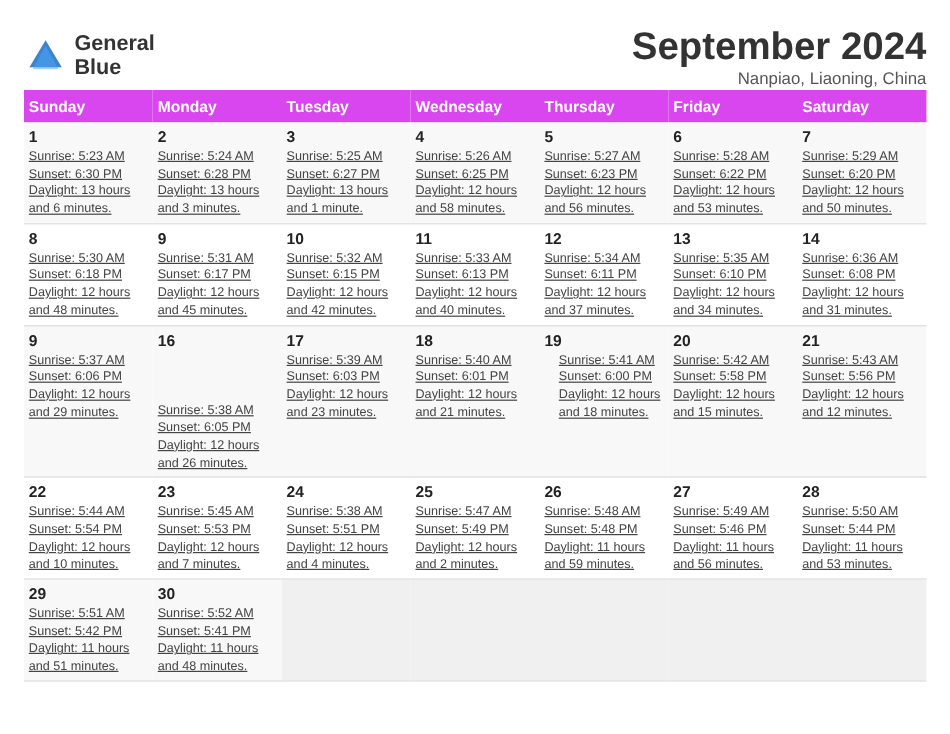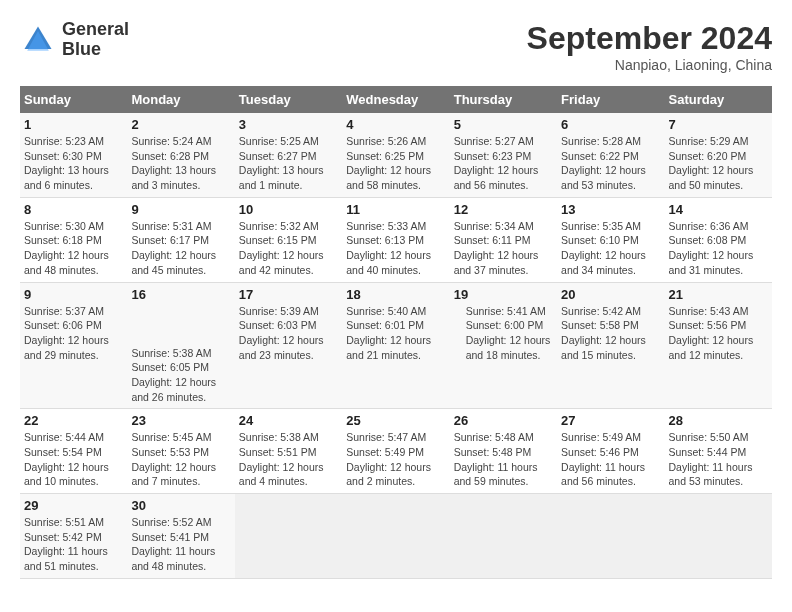--- a/index.html
+++ b/index.html
@@ -6,22 +6,22 @@
     body {
       font-family: Arial, sans-serif;
       background: #fff;
       width: 792px;
       min-height: 612px;
       padding: 20px;
     }
     .header {
       display: flex;
       justify-content: space-between;
-      align-items: flex-start;
-      margin-bottom: 13px;
+      align-items: center;
+      margin-bottom: 2px;
     }
     .logo {
       display: flex;
       align-items: center;
       gap: 6px;
     }
     .logo-text {
       font-size: 18px;
       font-weight: bold;
       color: #333;
@@ -45,21 +45,21 @@
     .location {
       font-size: 14px;
       color: #555;
     }
     table {
       width: 100%;
       border-collapse: collapse;
       font-size: 11px;
     }
     thead tr {
-      background-color: #737373;
+      background-color: #d946ef;
       color: #fff;
     }
     thead th {
       padding: 6px 4px;
       text-align: left;
       font-size: 13px;
       font-weight: bold;
     }
     tbody tr {
       border-bottom: 1px solid #ddd;
@@ -80,20 +80,21 @@
       font-size: 13px;
       font-weight: bold;
       color: #222;
       display: block;
       margin-bottom: 2px;
     }
     .day-info {
       color: #444;
       font-size: 10.5px;
       line-height: 1.4;
+      text-decoration: underline;
     }
     .empty-cell {
       background: #f0f0f0;
     }
   </style>
 </head>
 <body>
 
 <div class="header">
   <div class="logo">

